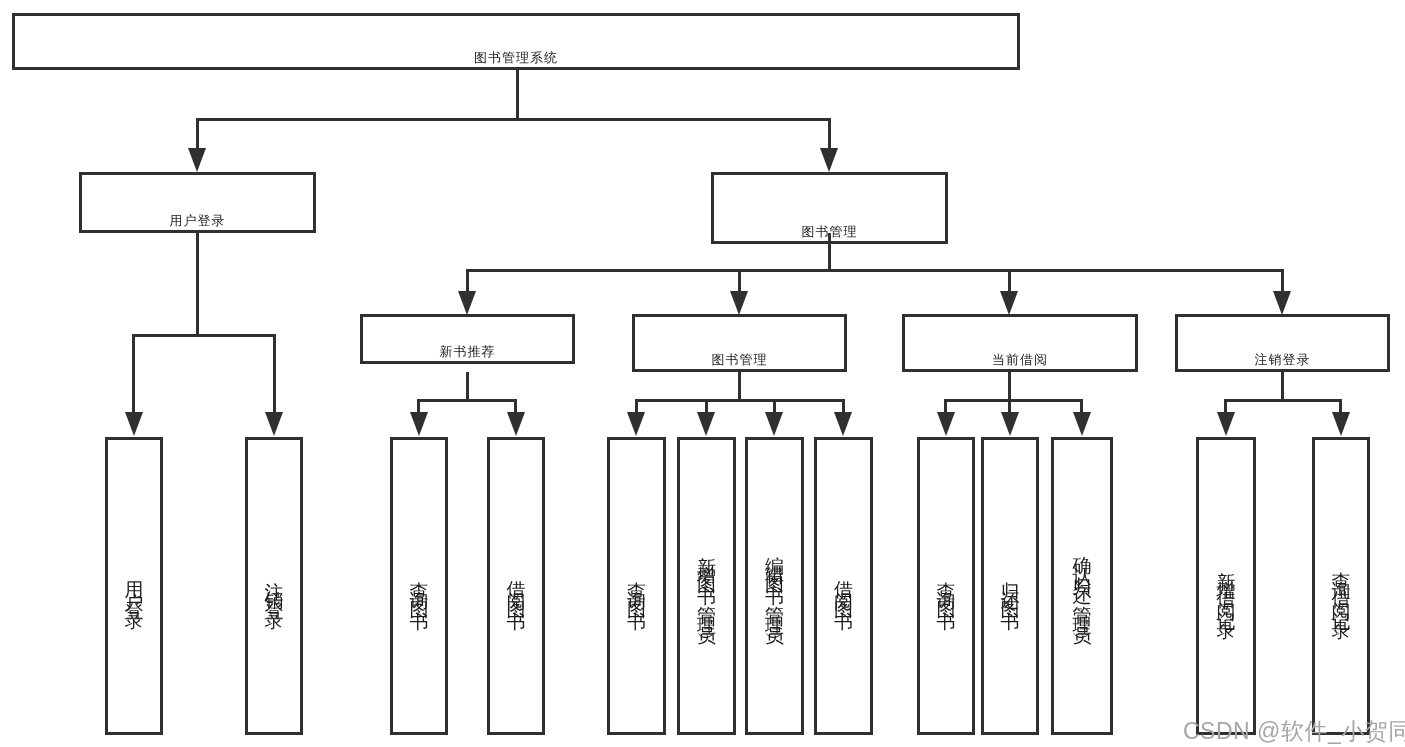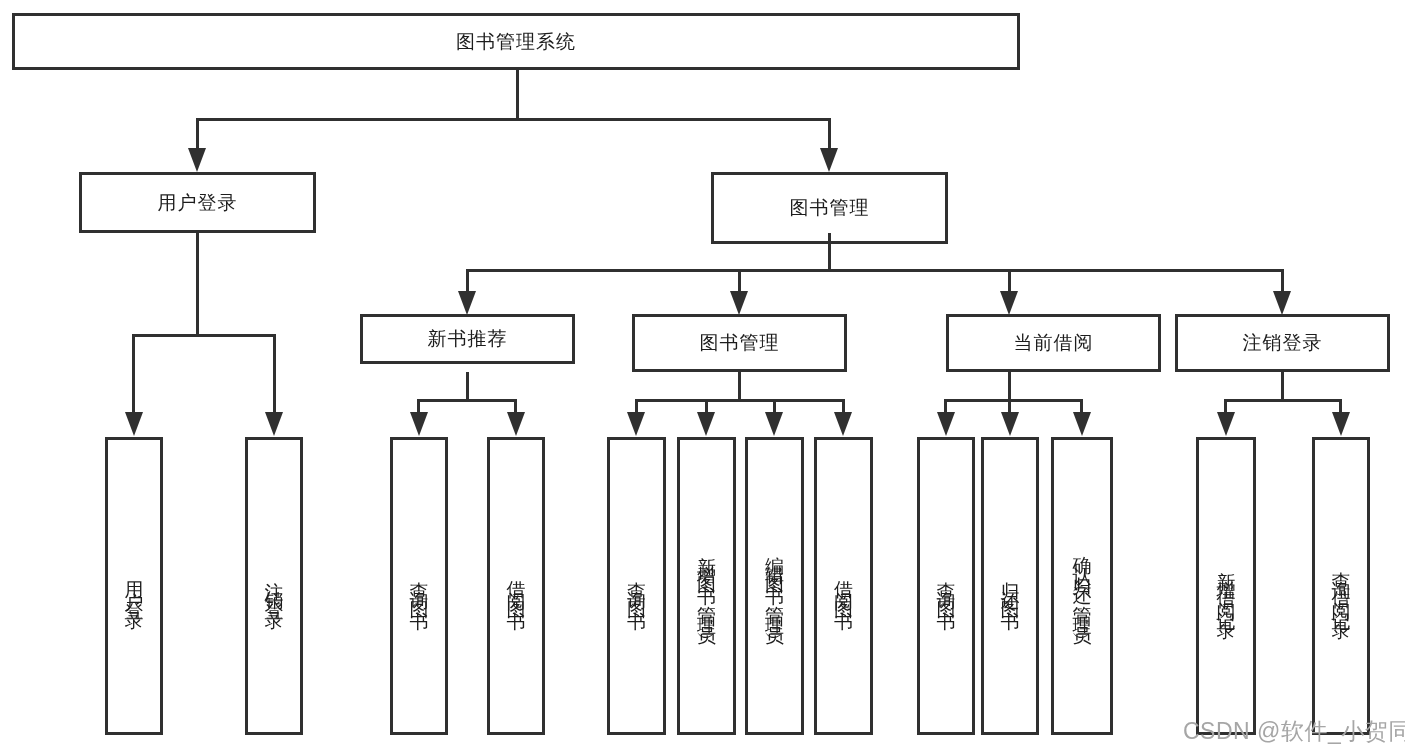--- a/index.html
+++ b/index.html
@@ -15,23 +15,23 @@
     background: var(--background);
     font-family: "Liberation Sans", "DejaVu Sans", sans-serif;
     color: var(--text);
     overflow: hidden;
   }
   .box {
     position: absolute;
     border: 3px solid var(--line);
     background: var(--background);
     display: flex;
-    align-items: center;
+    align-items: flex-end;
     justify-content: center;
-    font-size: 19px;
+    font-size: 13px;
     letter-spacing: 1px;
     color: var(--text);
   }
   .vbox {
     position: absolute;
     border: 3px solid var(--line);
     background: var(--background);
     writing-mode: vertical-rl;
     display: flex;
     align-items: center;
@@ -73,21 +73,21 @@
 <div class="box" style="left:711px;top:172px;width:237px;height:72px">
   <span>图书管理</span>
 </div>
 
 <div class="box" style="left:360px;top:314px;width:215px;height:50px">
   <span>新书推荐</span>
 </div>
 <div class="box" style="left:632px;top:314px;width:215px;height:58px">
   <span>图书管理</span>
 </div>
-<div class="box" style="left:946px;top:314px;width:215px;height:58px">
+<div class="box" style="left:902px;top:314px;width:236px;height:58px">
   <span>当前借阅</span>
 </div>
 <div class="box" style="left:1175px;top:314px;width:215px;height:58px">
   <span>注销登录</span>
 </div>
 
 <div class="vbox" style="left:105px;top:437px;width:58px;height:298px">
   <span>用户登录</span>
 </div>
 <div class="vbox" style="left:245px;top:437px;width:58px;height:298px">

